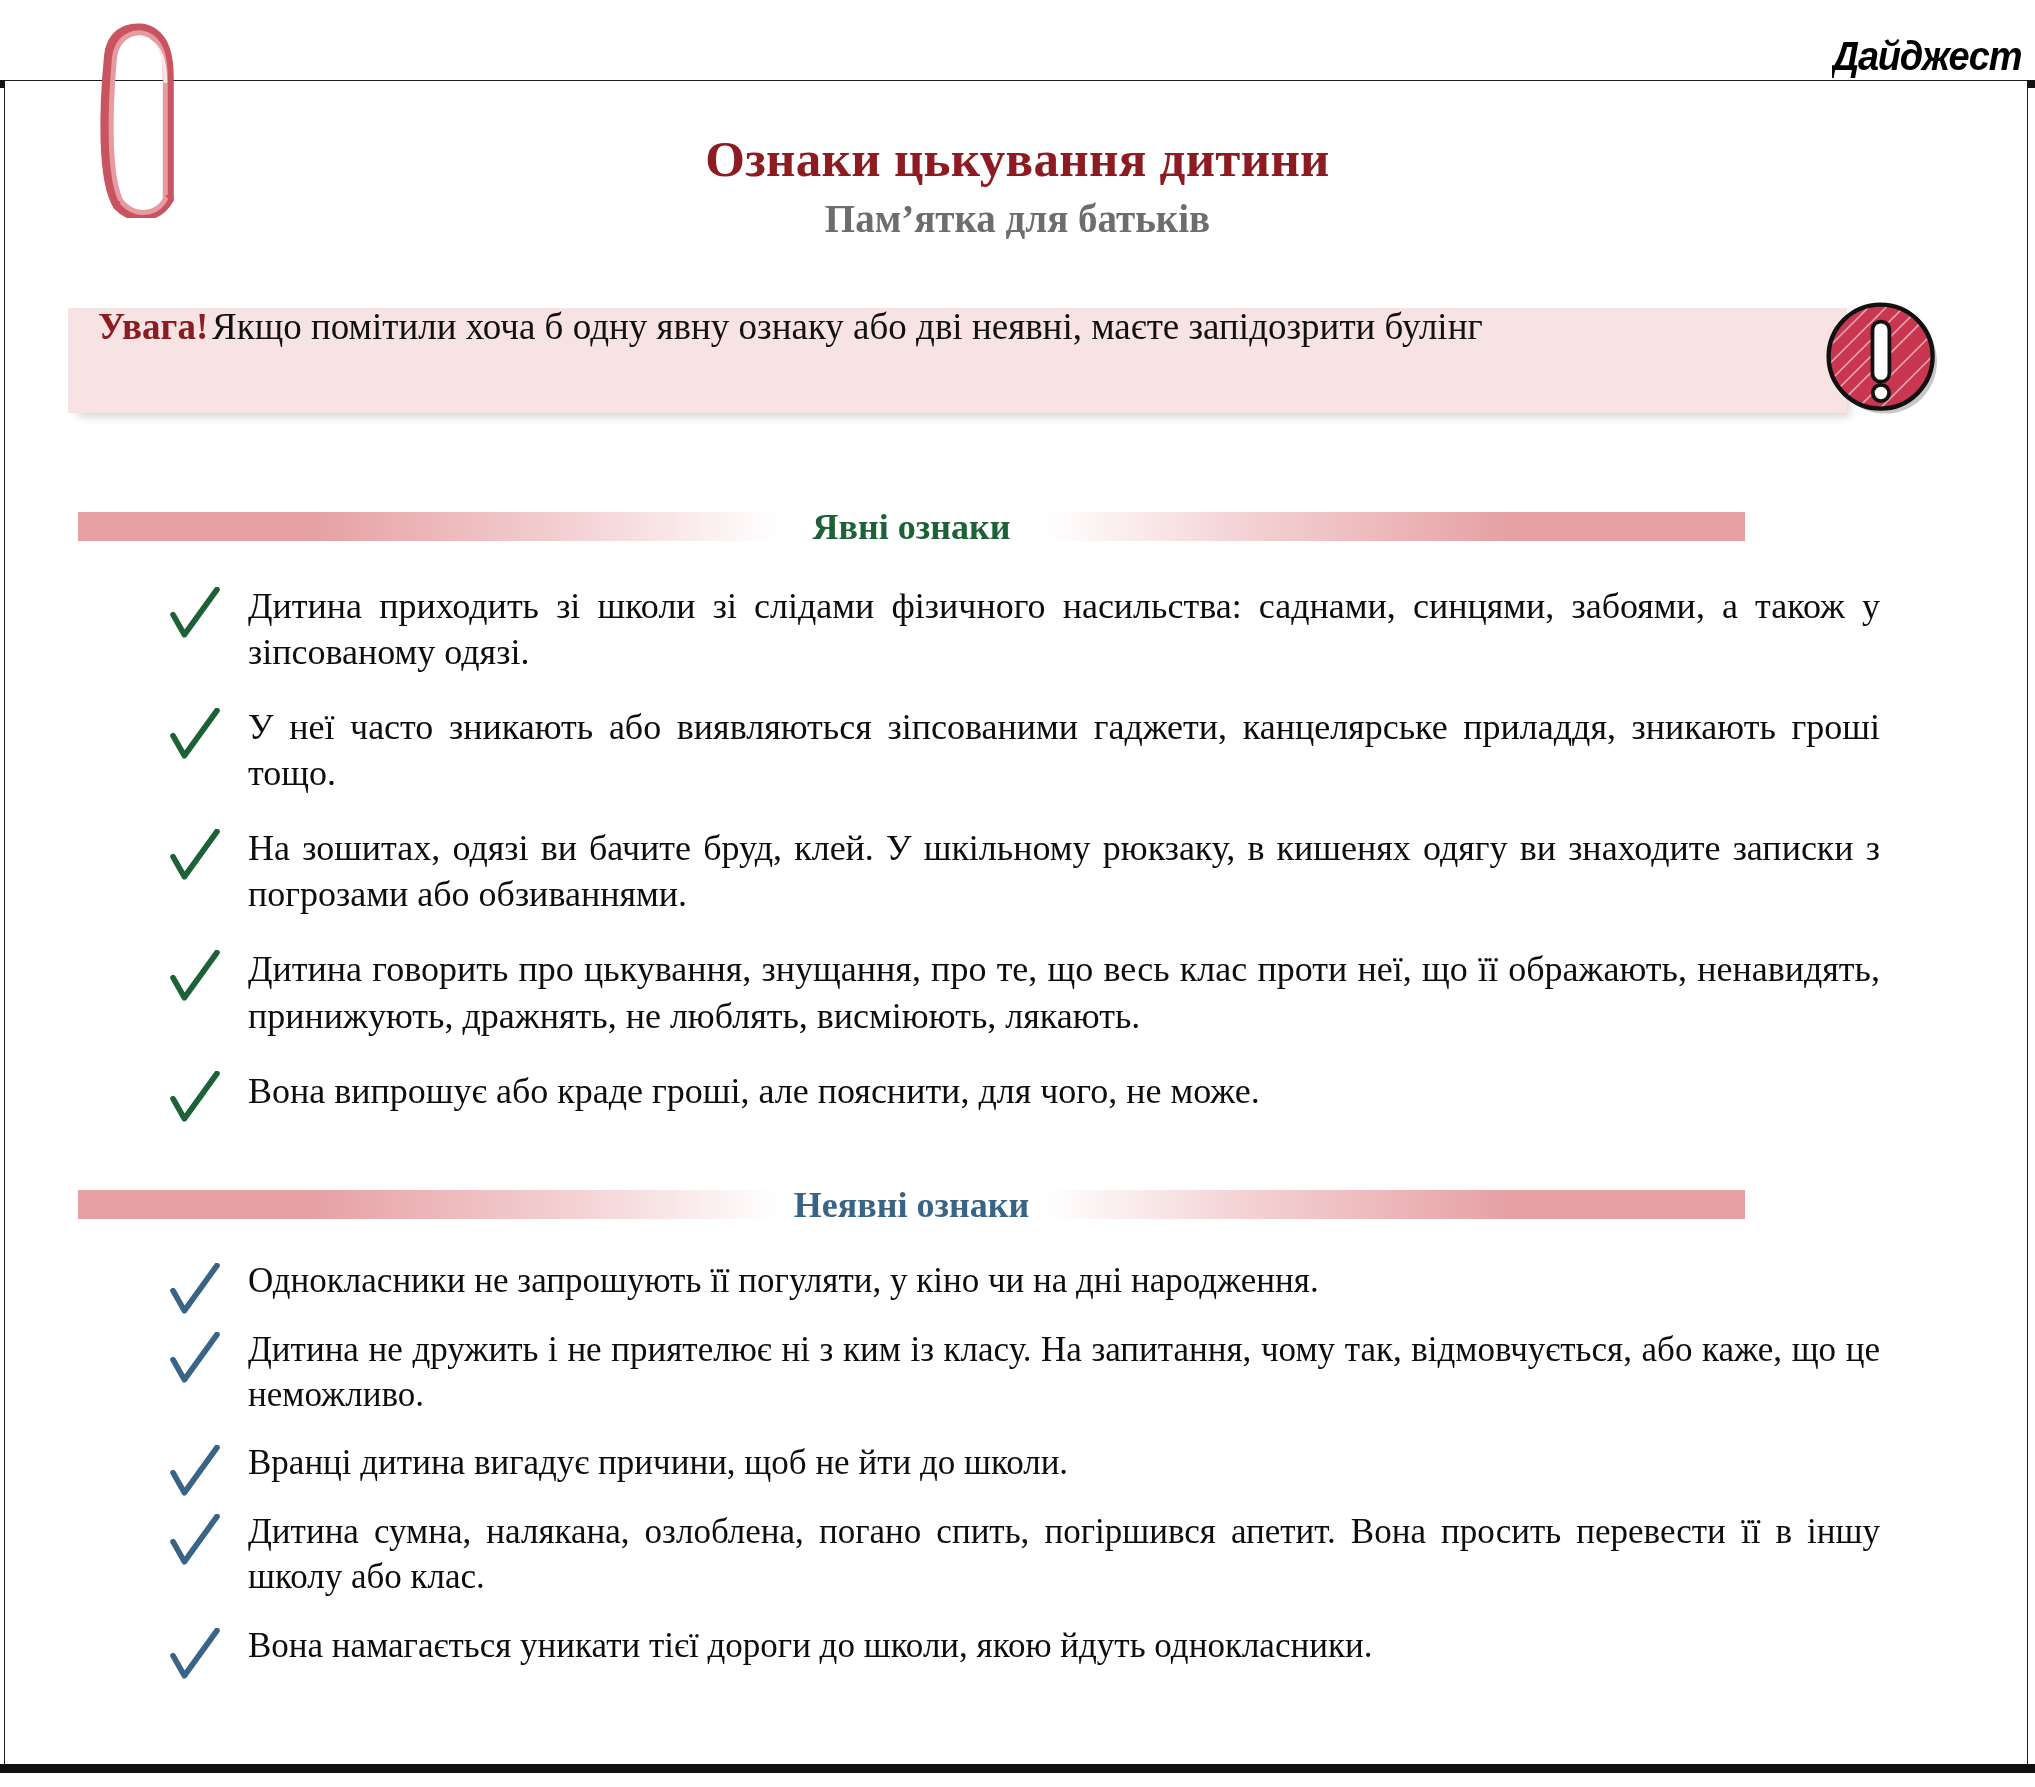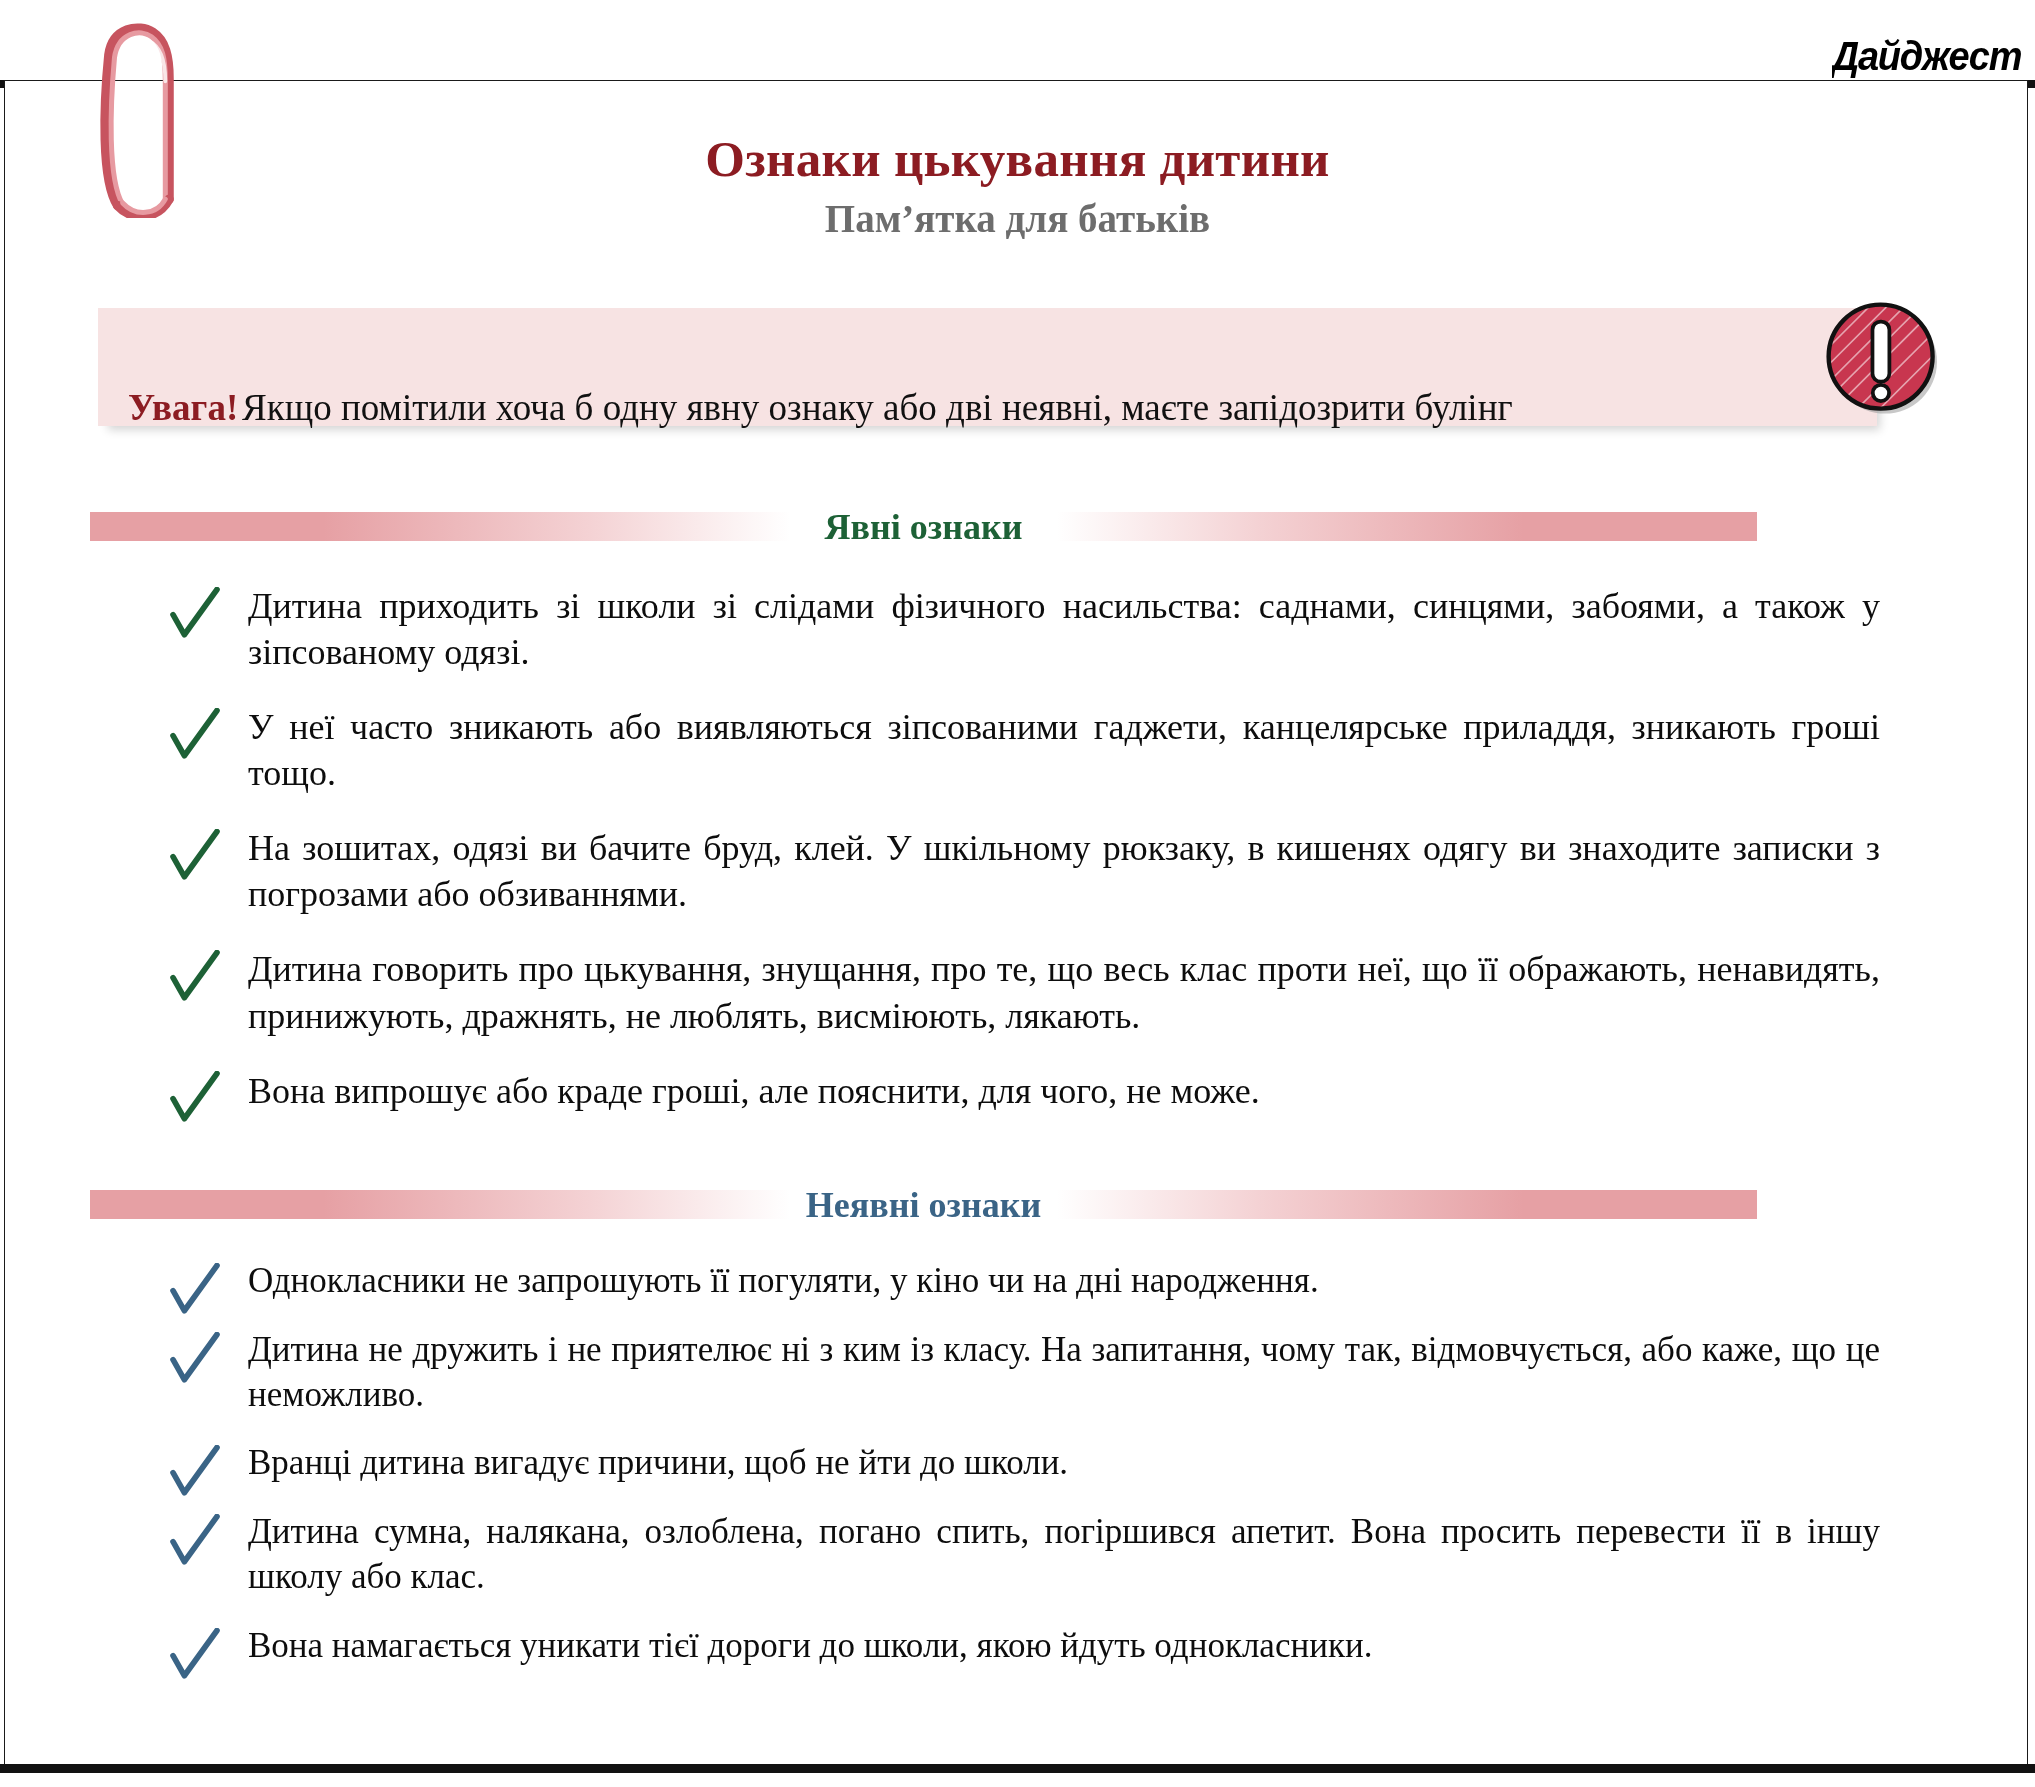--- a/index.html
+++ b/index.html
@@ -104,27 +104,26 @@
     margin: 12.5px 0 0 0;
     line-height: 1.05;
   }
 
   
   .warning-band {
     position: absolute;
     left: 68px;
     top: 308px;
     width: 1779px;
-    height: 118px;
+    height: 105px;
     background: #f7e3e3;
     box-sizing: border-box;
     display: flex;
-    align-items: flex-end;
+    align-items: flex-start;
     box-shadow: 6.3px 7.5px 8.8px -3.8px rgba(0,0,0,0.17);
-    margin-left: 30px;
   }
   .warning-text {
     font-family: "Liberation Serif", "DejaVu Serif", serif;
     font-size: 37px;
     color: #111111;
     padding-left: 30px;
     white-space: nowrap;
     line-height: 1.0;
   }
   .warning-lead {
@@ -138,21 +137,21 @@
     left: 1823px;
     top: 299px;
     width: 119px;
     height: 119px;
     z-index: 25;
   }
 
   
   .section-bar {
     position: absolute;
-    left: 90px;
+    left: 78px;
     width: 1667px;
     height: 29px;
     background: linear-gradient(to right,
         #e6a0a4 0%,
         #e6a0a4 14%,
         #f4d2d4 30%,
         #ffffff 42%,
         #ffffff 58%,
         #f4d2d4 70%,
         #e6a0a4 86%,

